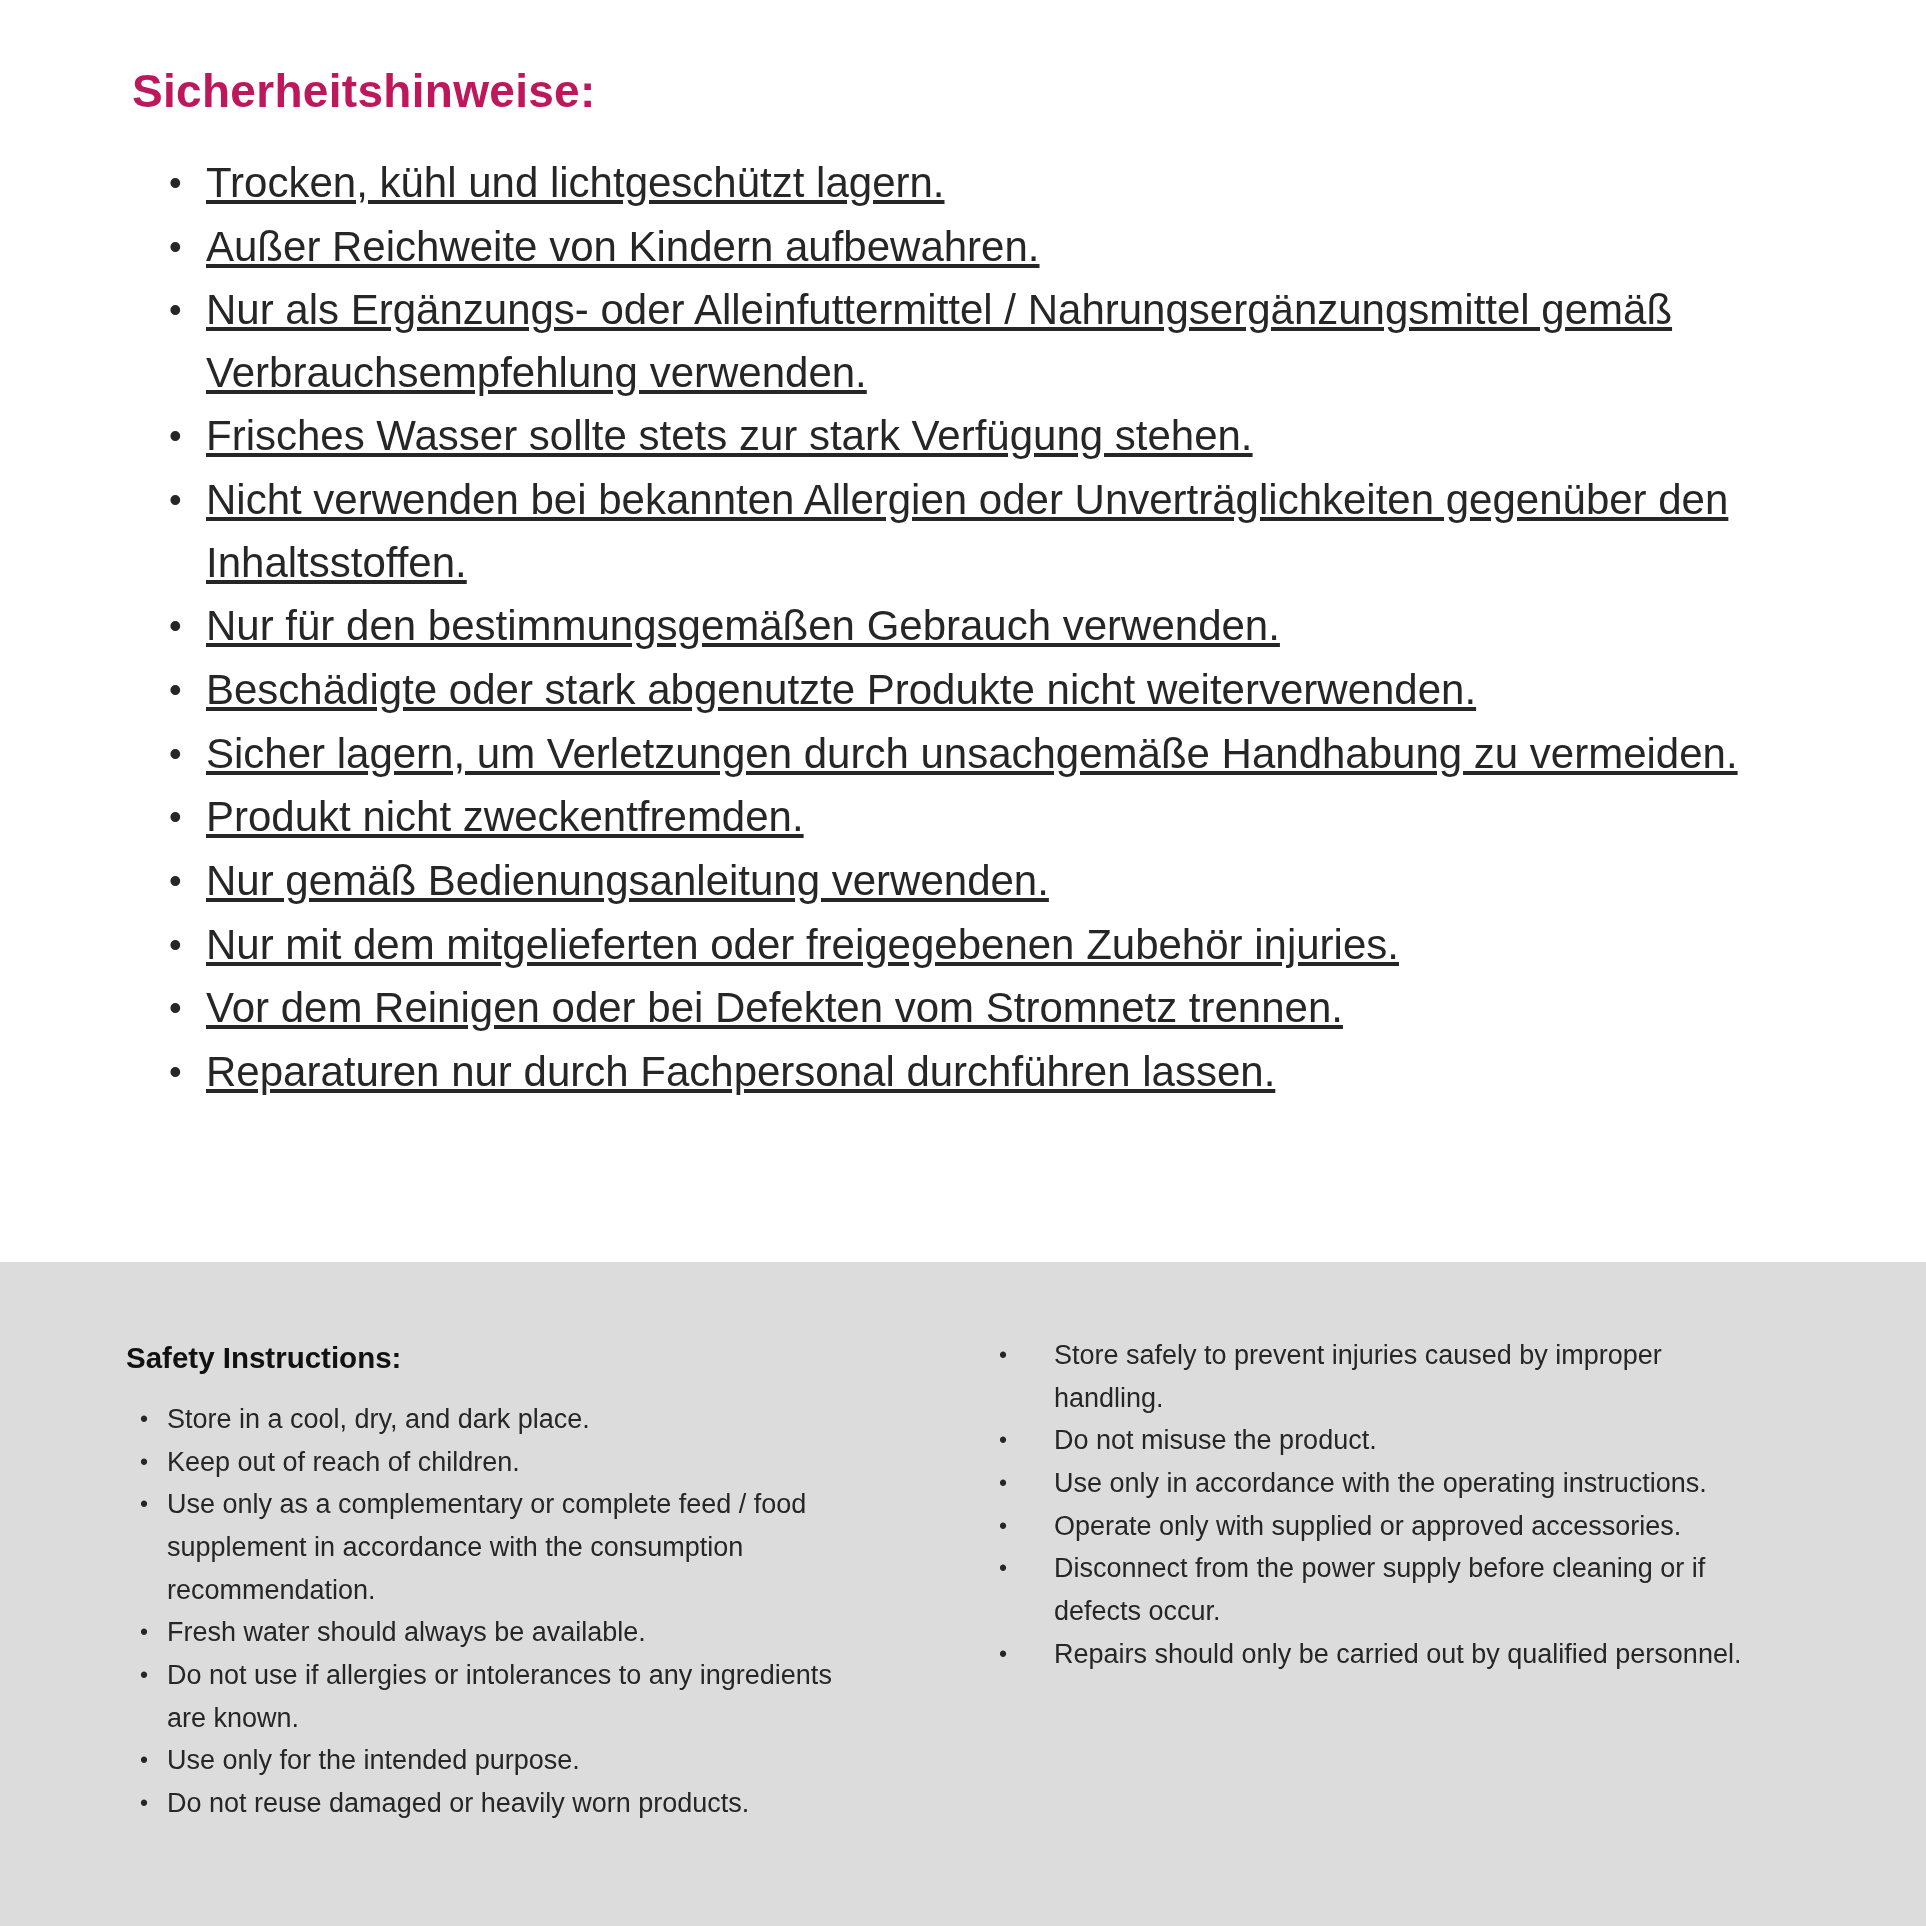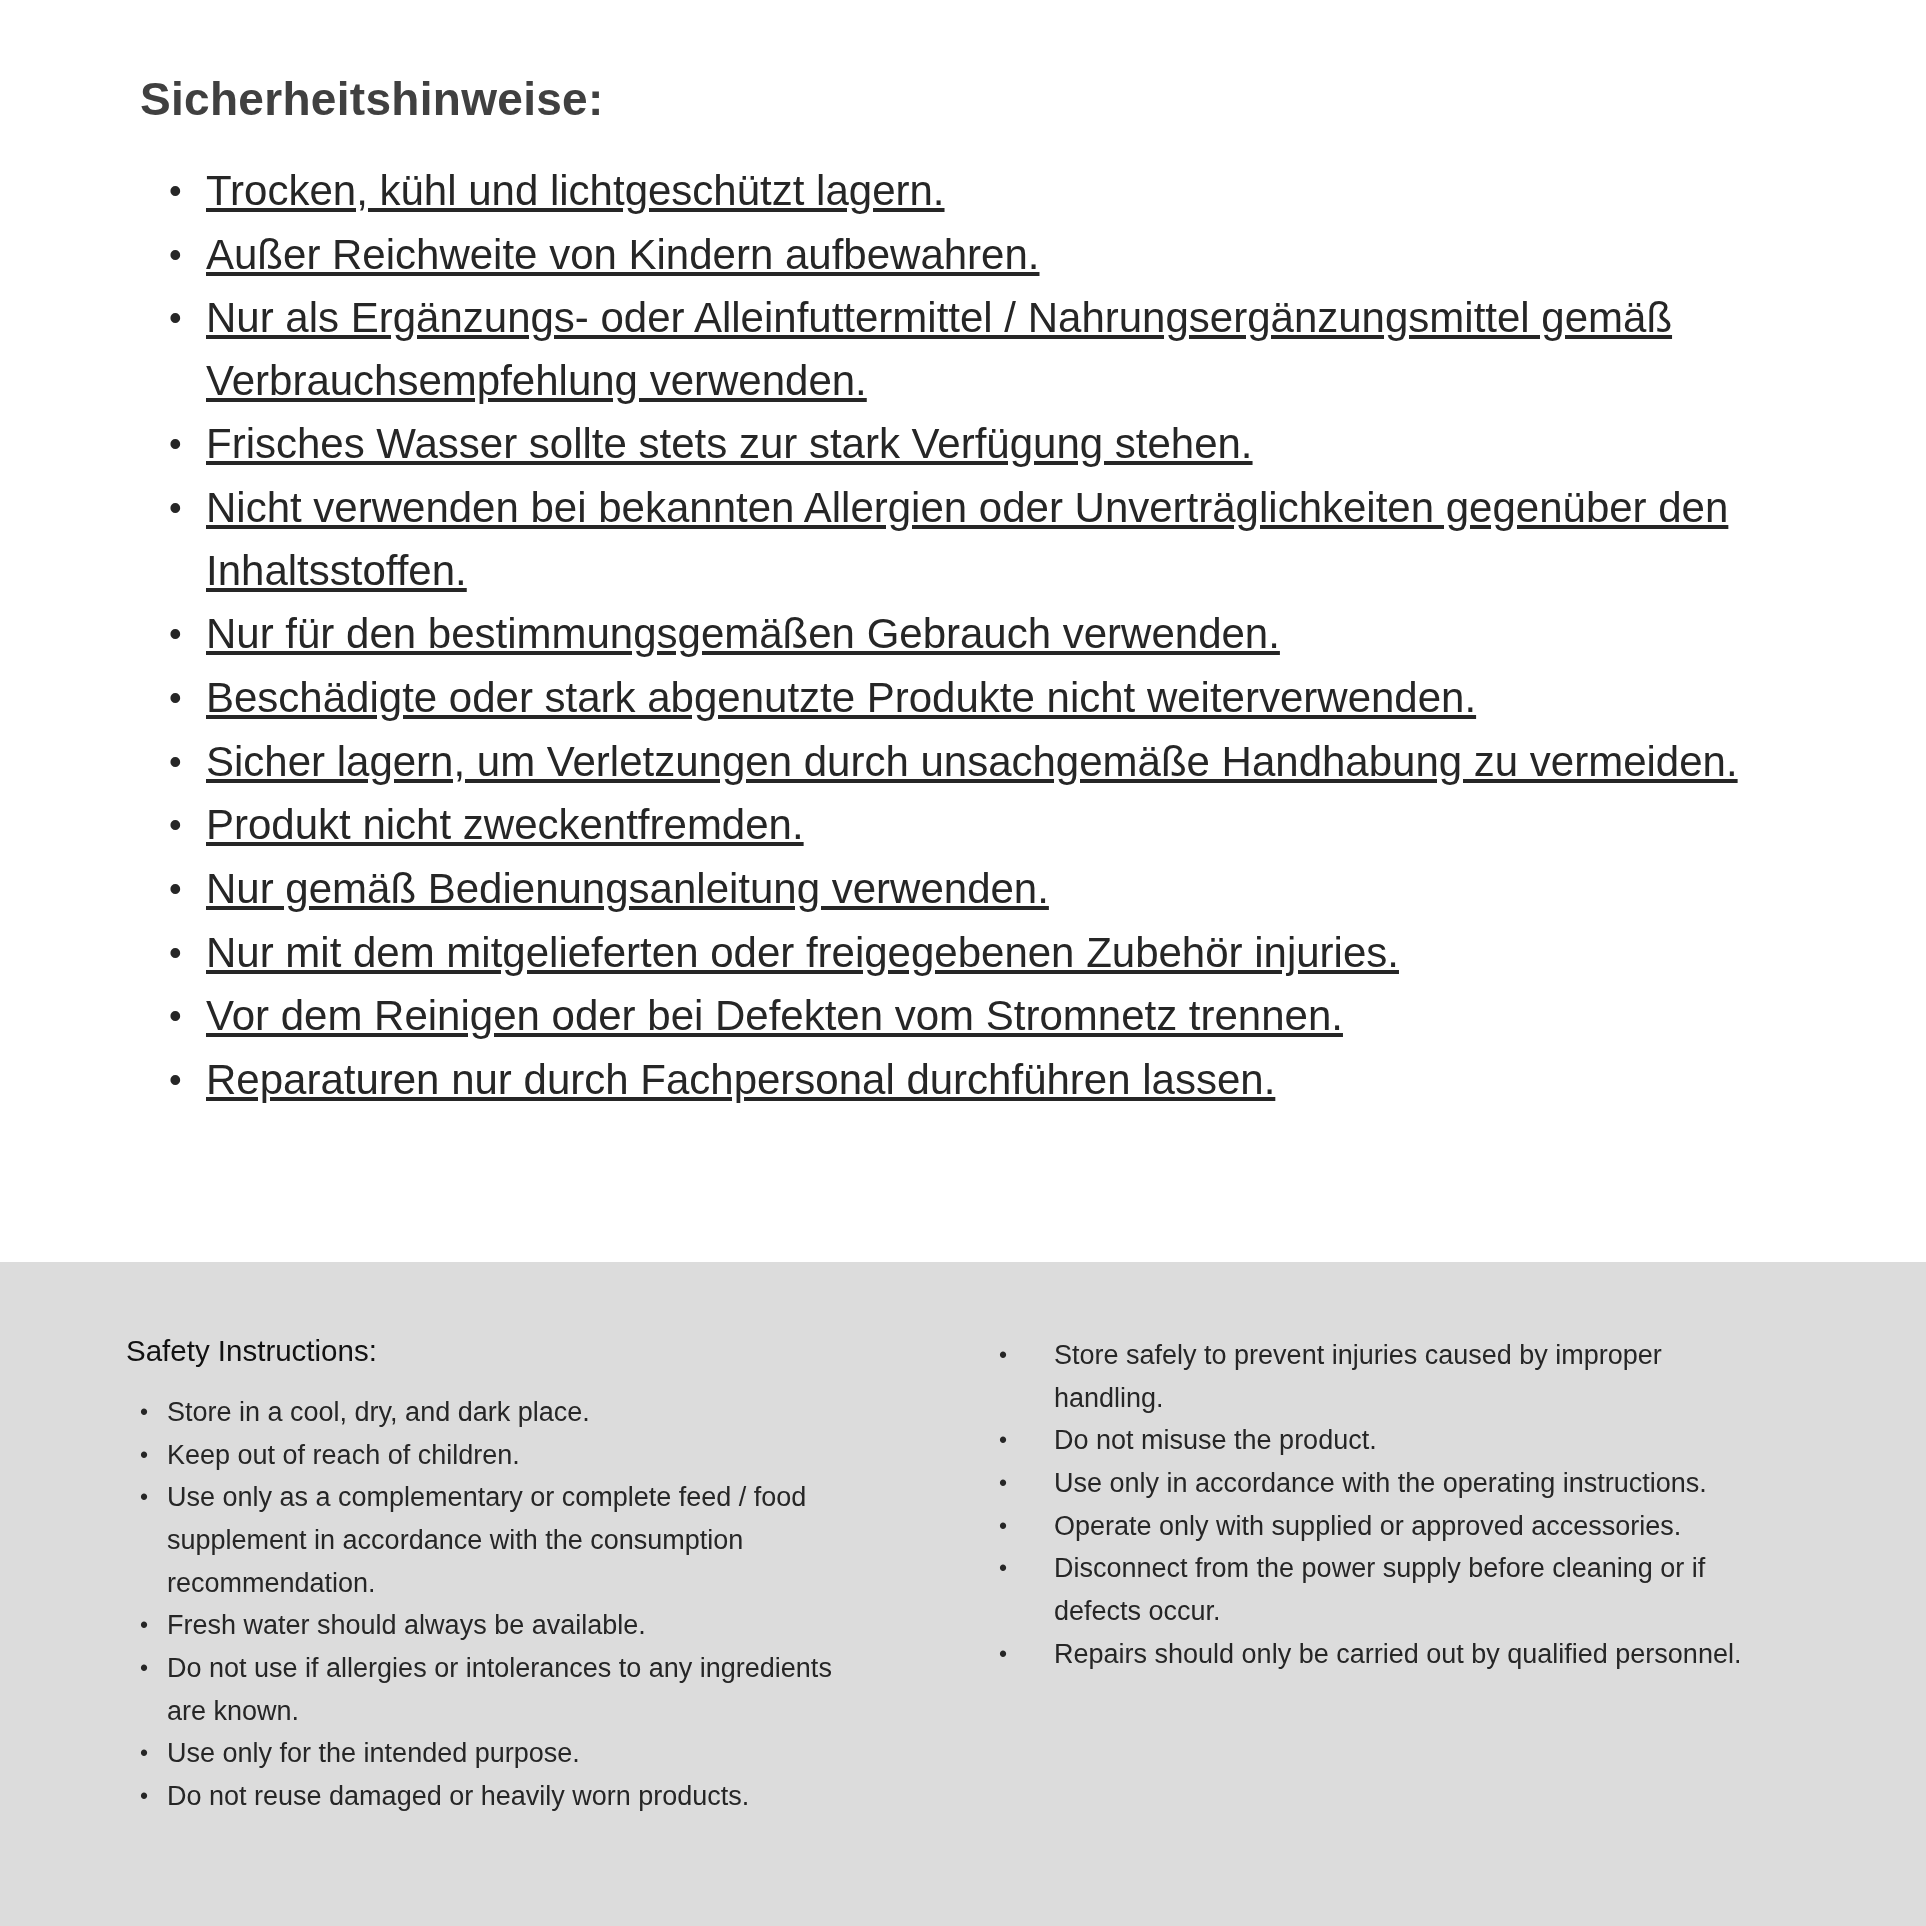--- a/index.html
+++ b/index.html
@@ -22,24 +22,24 @@
   }
 
   
   .de-section {
     box-sizing: border-box;
     height: 1262px;
     padding: 64px 96px 0 132px;
     background: #ffffff;
   }
   .de-heading {
-    margin: 8px;
+    margin: 0;
     font-size: 46px;
     font-weight: 700;
-    color: #404040;
+    color: #be185d;
     letter-spacing: 0.3px;
   }
   .de-list {
     list-style: none;
     margin: 33px 0 0 37px;
     padding: 0;
   }
   .de-list li {
     display: flex;
     align-items: flex-start;
@@ -68,23 +68,23 @@
   }
   .en-col-left {
     box-sizing: border-box;
     width: 873px;
     flex: 0 0 873px;
   }
   .en-col-right {
     flex: 1 1 auto;
   }
   .en-heading {
-    margin: 0 0 23px 0;
+    margin: 7px 0 23px 0;
     font-size: 29.5px;
-    font-weight: 400;
+    font-weight: 700;
     color: #111111;
   }
   .en-list {
     list-style: none;
     margin: 0 0 0 14px;
     padding: 0;
   }
   .en-col-right .en-list {
     margin-left: 0;
   }

